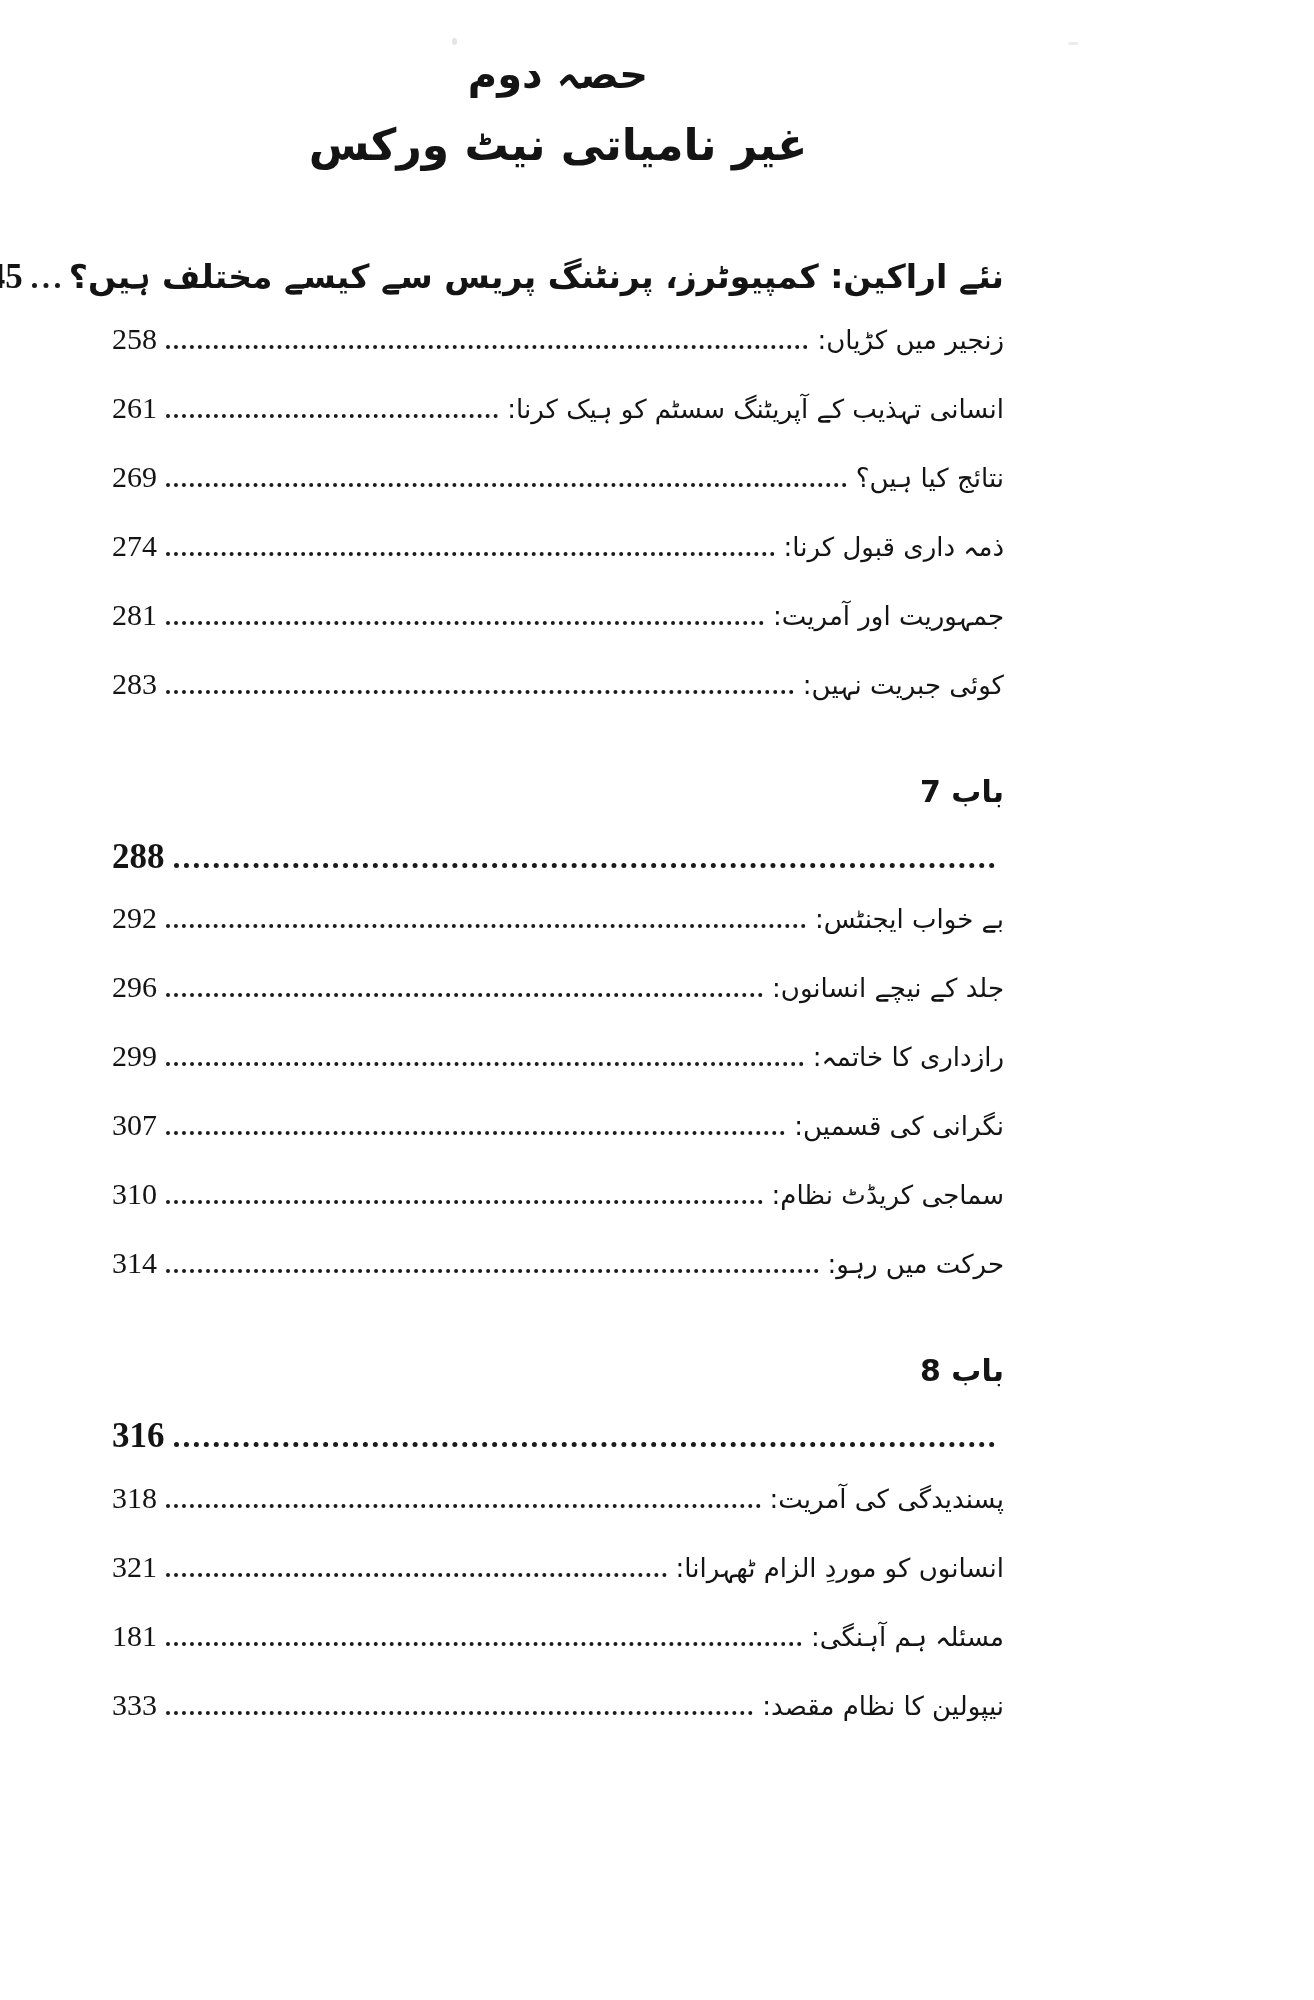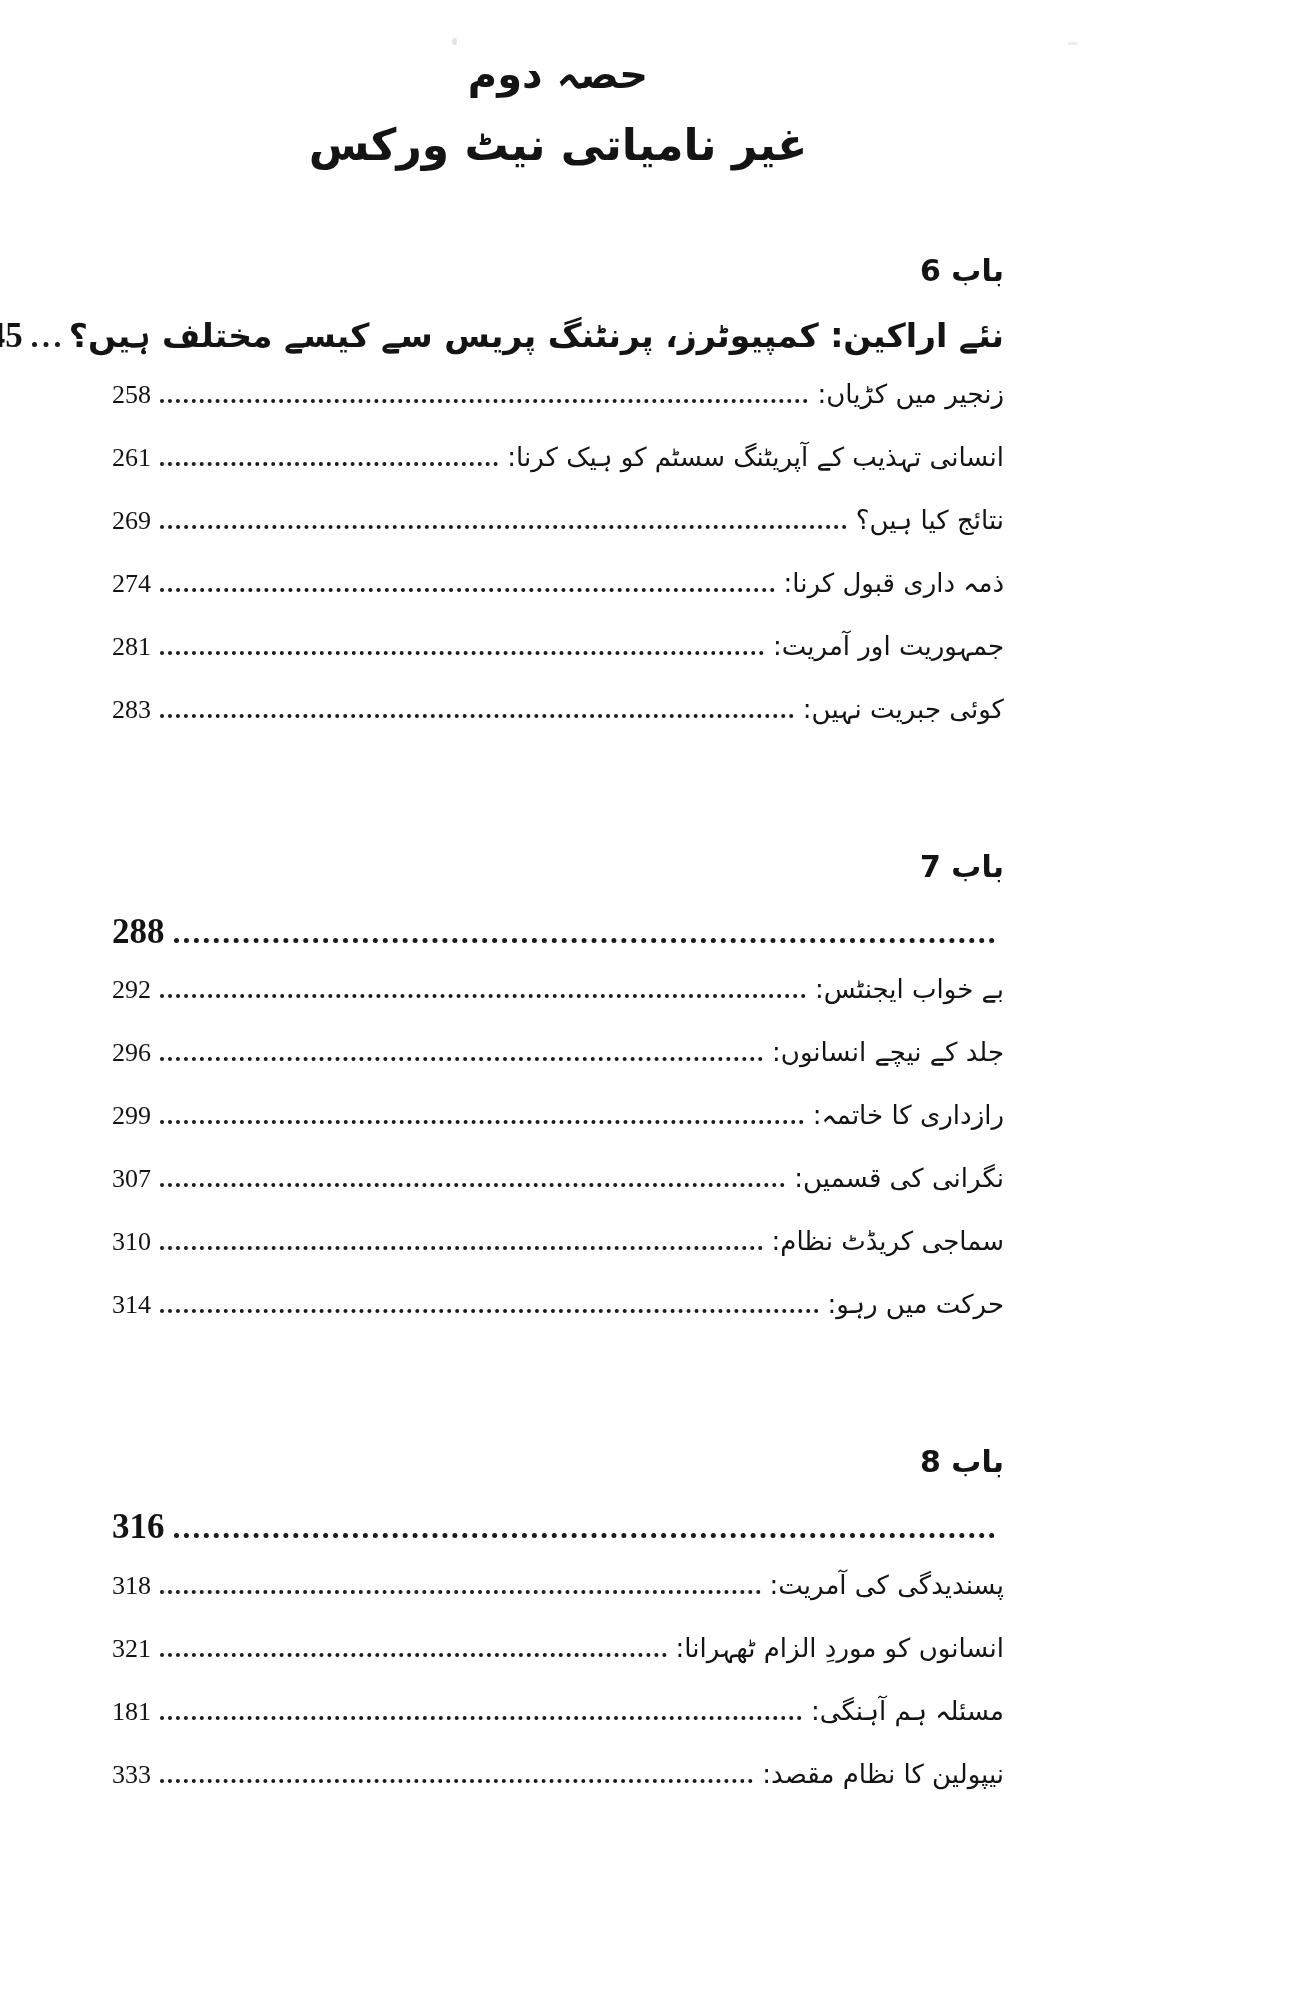--- a/index.html
+++ b/index.html
@@ -41,21 +41,21 @@
     font-size: 40px;
     font-weight: bold;
     letter-spacing: 1px;
   }
   .part-title-2 {
     font-size: 44px;
     font-weight: bold;
     margin-top: 16px;
   }
 
-  section.chapter + section.chapter { margin-top: 118px; }
+  section.chapter + section.chapter { margin-top: 66px; }
   section.chapter:last-of-type { margin-top: 150px; }
 
   .chapter-label {
     margin: 0 0 20px 0;
     text-align: right;
     font-size: 30px;
     font-weight: bold;
     line-height: 1.3;
   }
 
@@ -86,37 +86,36 @@
   }
   .chapter-title-row .dots { border-bottom-width: 5px; }
 
   .toc-page {
     font-family: "Liberation Serif", "DejaVu Serif", serif;
     direction: ltr;
     unicode-bidi: embed;
     white-space: nowrap;
   }
   .chapter-title-row .toc-page { font-size: 35px; font-weight: bold; }
-  .entry-row .toc-page { font-size: 26px; font-weight: normal; }
+  .entry-row .toc-page { font-size: 30px; font-weight: normal; }
 </style>
 </head>
 <body>
 
 <div class="page" dir="rtl">
   <span class="speck s1"></span>
   <span class="speck s2"></span>
 
   <header class="part-header">
     <div class="part-title-1">حصہ دوم</div>
     <div class="part-title-2">غیر نامیاتی نیٹ ورکس</div>
   </header>
 
   <main class="toc">
   <section class="chapter" dir="rtl">
-    <h2 class="chapter-label">باب 6</h2>
     <div class="toc-row chapter-title-row">
       <span class="toc-title chapter-title">نئے اراکین: کمپیوٹرز، پرنٹنگ پریس سے کیسے مختلف ہیں؟</span>
       <span class="dots"></span>
       <span class="toc-page chapter-page">245</span>
     </div>
     <div class="entries">
   <div class="toc-row entry-row" dir="rtl">
     <span class="toc-title entry-title">زنجیر میں کڑیاں:</span>
     <span class="dots"></span>
     <span class="toc-page entry-page">258</span>

